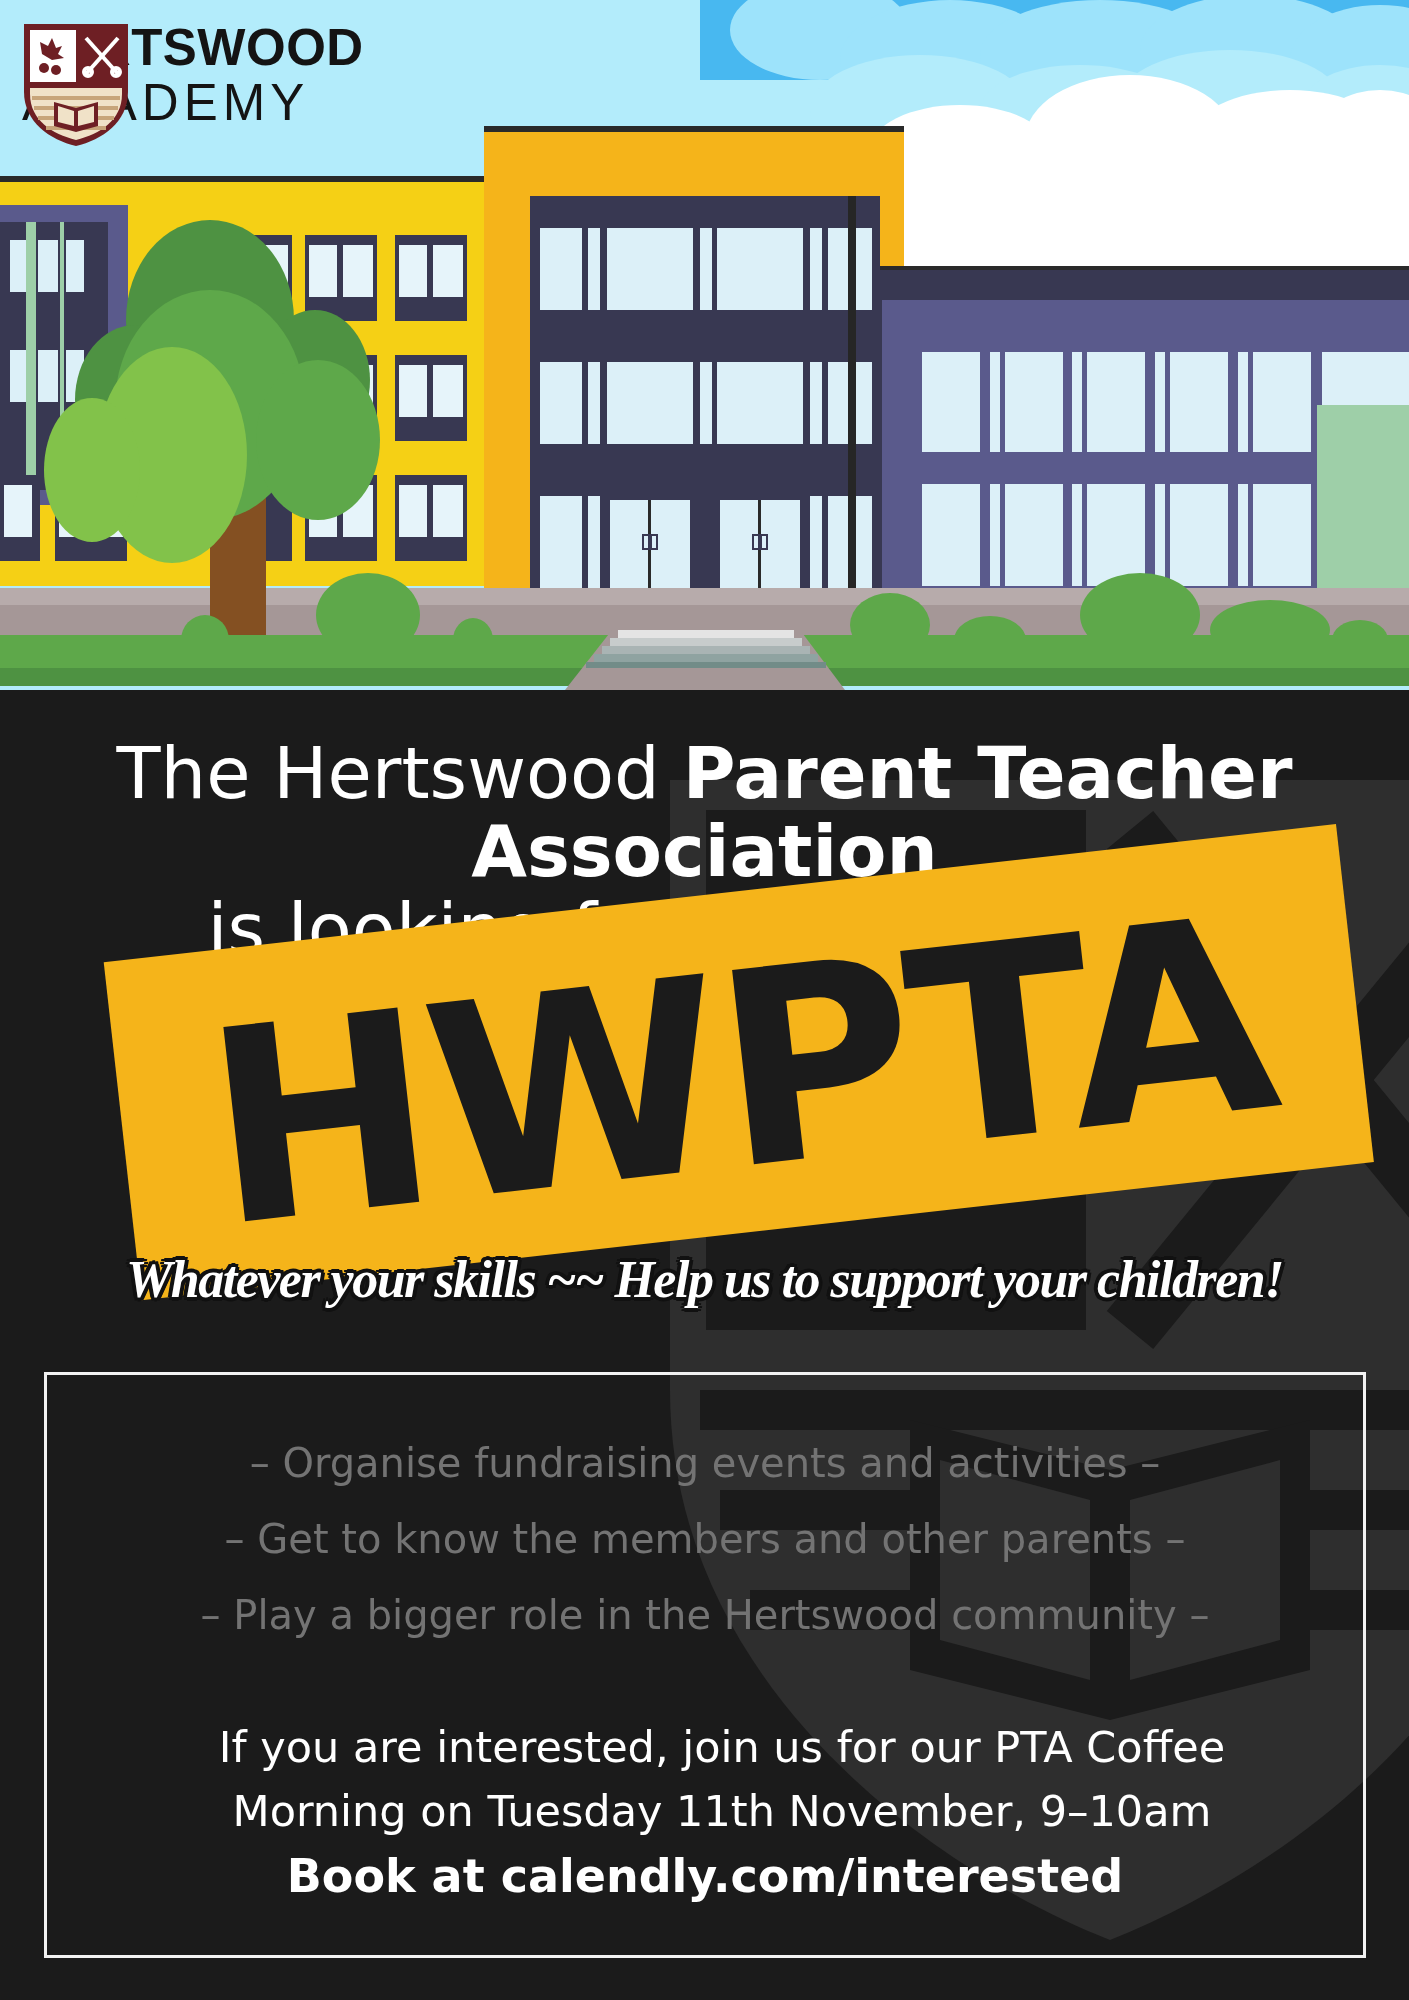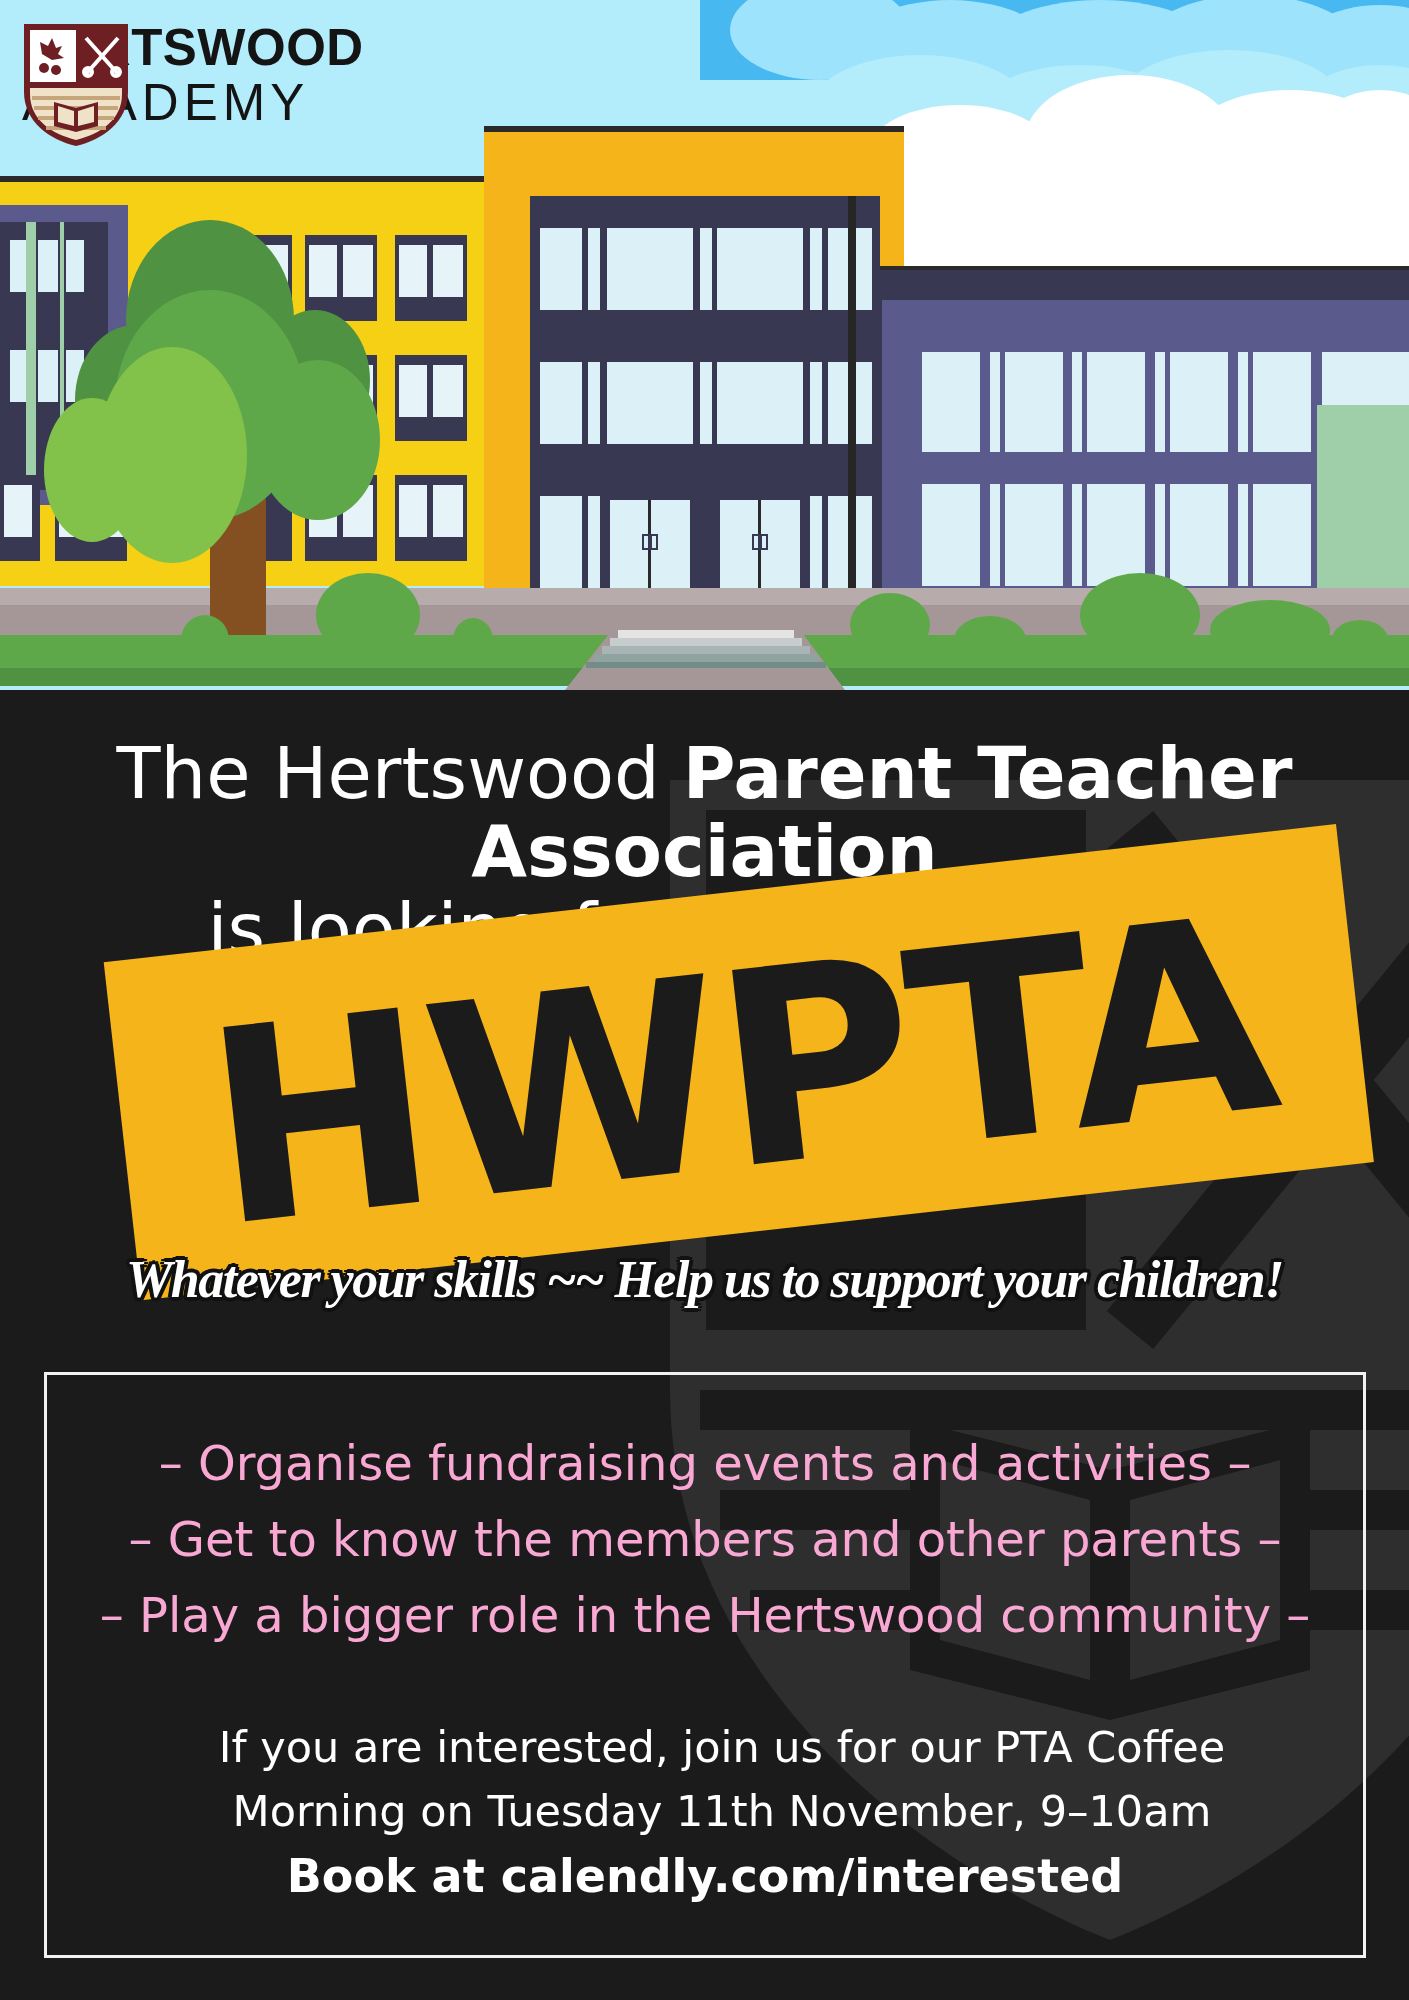--- a/index.html
+++ b/index.html
@@ -25,21 +25,21 @@
 
   .banner-wrap { position: absolute; left: 92px; top: 168px; width: 1240px; height: 340px; transform: rotate(-6.4deg); transform-origin: 0 0; }
   .banner { position: absolute; left: 0; top: 105px; width: 1240px; height: 340px; background: #f5b41a; display: flex; align-items: center; justify-content: center; }
   .banner-text { font-family: "DejaVu Sans", sans-serif; font-weight: 700; font-size: 268px; color: #1b1b1b; letter-spacing: -4px; line-height: 1; margin-top: 20px; }
 
   .tagline { position: absolute; left: 0; top: 560px; width: 1409px; text-align: center; font-family: Liberation Serif, serif; font-style: italic; font-weight: 700; font-size: 52px; color: #fff; letter-spacing: -1.5px;
     text-shadow: 3px 3px 0 #111, -3px -3px 0 #111, 3px -3px 0 #111, -3px 3px 0 #111, 0 4px 0 #111, 4px 0 0 #111, -4px 0 0 #111, 0 -4px 0 #111; }
 
   .info-box { position: absolute; left: 44px; top: 682px; width: 1322px; height: 586px; border: 3px solid #f2f2f2; }
   .benefits { position: absolute; left: 0; top: 50px; width: 100%; text-align: center; }
-  .benefit { font-family: "DejaVu Sans", sans-serif; font-size: 48px; line-height: 76px; color: #f9a8d4; }
+  .benefit { font-family: "DejaVu Sans", sans-serif; font-size: 40px; line-height: 76px; color: #737373; }
   .event { position: absolute; left: 0; top: 340px; width: 100%; text-align: center; font-size: 43px; line-height: 64px; color: #fff; margin-left: 17px; }
   .book { position: absolute; left: 0; top: 474px; width: 100%; text-align: center; font-size: 46px; font-weight: 700; color: #fff; }
 </style>
 </head>
 <body>
 
 <div class="scene">
   <svg width="1409" height="690" viewBox="0 0 1409 690">
 
     <rect x="0" y="0" width="1409" height="690" fill="#b3ecfb"></rect>

